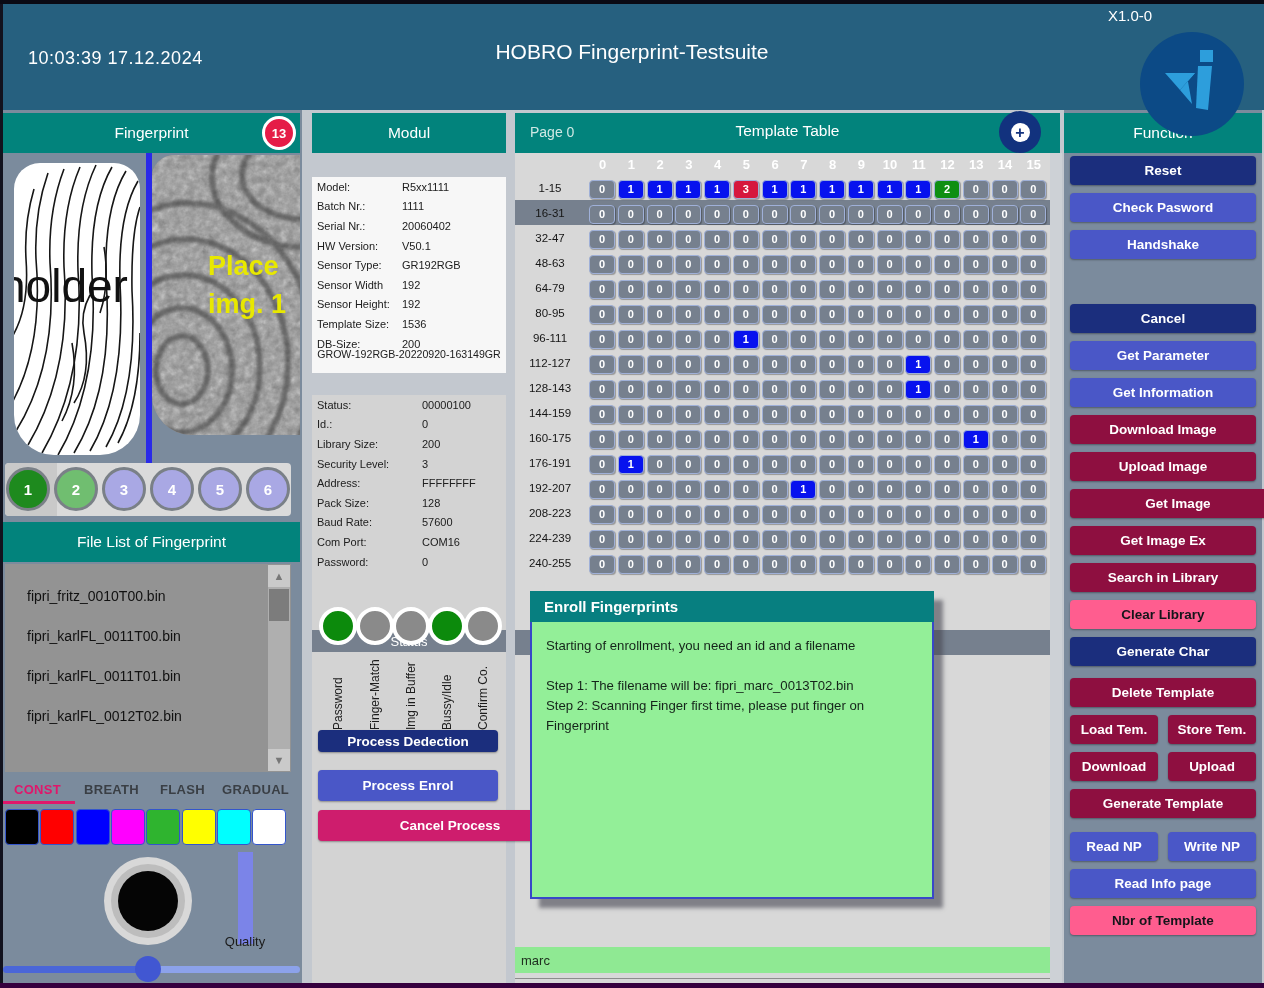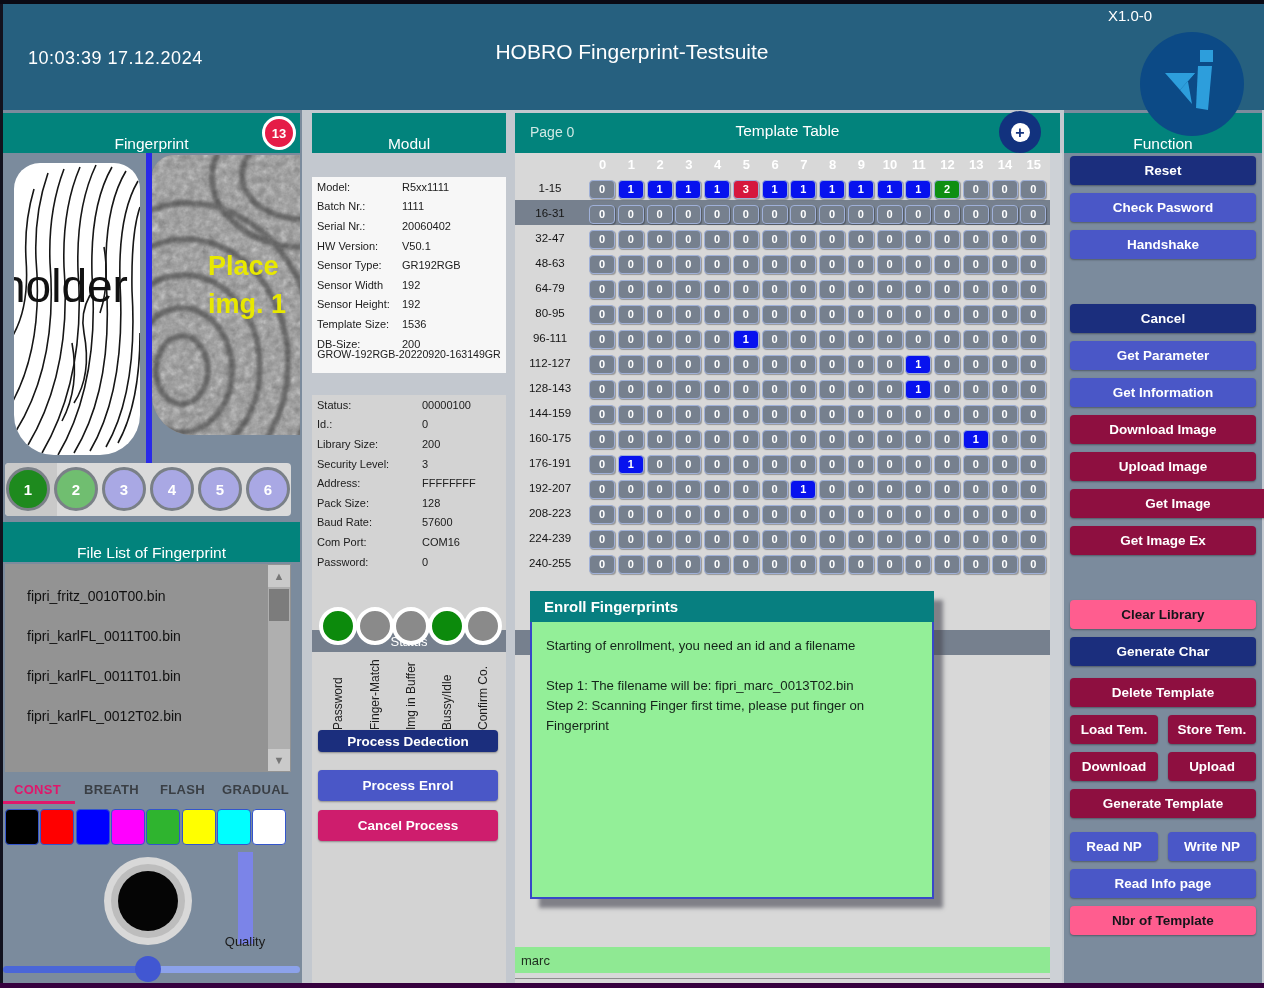--- a/index.html
+++ b/index.html
@@ -9,21 +9,21 @@
   
   .topbar{left:0;top:4px;width:1264px;height:106px;background:#26607F;}
   .top-edge{left:0;top:0;width:1264px;height:4px;background:#0A0A14;}
   .left-edge{left:0;top:4px;width:3px;height:984px;background:#12121E;}
   .bottom-edge{left:0;top:983px;width:1264px;height:5px;background:#36003E;}
   .clock{left:28px;top:48px;color:#fff;font-size:18px;letter-spacing:.5px;}
   .app-title{left:0;top:40px;width:1264px;text-align:center;color:#fff;font-size:21px;}
   .version{left:1108px;top:7px;color:#fff;font-size:15px;}
   .logo{left:1140px;top:32px;width:104px;height:104px;z-index:60;}
   
-  .teal-hdr{background:#02837C;color:#fff;display:flex;align-items:flex-end;justify-content:center;
+  .teal-hdr{background:#02837C;color:#fff;display:flex;align-items:center;justify-content:center;
             font-size:15.5px;}
   .sub-hdr{background:#76808E;color:#fff;display:flex;align-items:center;justify-content:center;
            font-size:13px;margin-top:47px;}
   
   .lpanel-bg{left:3px;top:110px;width:299px;height:875px;background:#7B8B9D;}
   .fp-hdr{left:3px;top:113px;width:297px;height:40px;}
   .badge{left:262px;top:116px;width:28px;height:28px;background:#E51C47;border:3px solid #fff;
          border-radius:50%;color:#fff;font-size:13px;font-weight:700;display:flex;
          align-items:center;justify-content:center;z-index:5;}
   .fp-img-left{left:14px;top:163px;width:126px;height:292px;background:#fff;
@@ -71,21 +71,21 @@
   .param-body .kv-label{width:105px;}
   .info-footer{left:312px;top:348px;width:194px;text-align:center;font-size:10.6px;color:#202020;}
   .status-bar{left:312px;top:583px;width:194px;height:22px;}
   .led{position:absolute;top:607px;width:30px;height:30px;border-radius:50%;border:4px solid #fff;box-sizing:content-box;}
   .led-label{position:absolute;top:646px;width:38px;height:84px;writing-mode:vertical-rl;
              transform:rotate(180deg);font-size:12px;color:#1C1C1C;display:flex;align-items:center;}
   .btn{position:absolute;border-radius:4px;color:#fff;font-weight:700;font-size:13.5px;
        display:flex;align-items:center;justify-content:center;box-shadow:0 1px 2px rgba(0,0,0,.35);
        cursor:default;}
   .navy{background:#1B2E7D;} .indigo{background:#4A57C7;} .maroon{background:#8E0F40;}
-  .pink{background:#FF5D8F;color:#15151A;} .magenta{background:#CE1D6D;}
+  .pink{background:#FF5D8F;color:#15151A;} .magenta{background:#CE1D6D;padding-left:42px;}
   
   .tt-bg{left:515px;top:153px;width:535px;height:832px;background:#D8D8D8;}
   .tt-hdr{left:515px;top:113px;width:545px;height:40px;}
   .page-label{left:530px;top:124px;color:#CFE8E4;font-size:14px;z-index:3;}
   .tt-title{left:515px;top:122px;width:545px;text-align:center;color:#fff;font-size:15.5px;}
   .tt-circle-btn{left:999px;top:111px;width:42px;height:42px;border-radius:50%;background:#12327E;
                  display:flex;align-items:center;justify-content:center;z-index:4;}
   .tt-circle-inner{width:19px;height:19px;border-radius:50%;background:#fff;color:#12327E;
                    font-weight:900;font-size:16px;line-height:19px;text-align:center;}
   .col-hdr-bar{left:515px;top:153px;width:535px;height:25px;}
@@ -677,20 +677,21 @@
     <div class="btn navy" style="left: 1070px; top: 156px; width: 186px; height: 29px;">Reset</div>
     <div class="btn indigo" style="left: 1070px; top: 193px; width: 186px; height: 29px;">Check Pasword</div>
     <div class="btn indigo" style="left: 1070px; top: 230px; width: 186px; height: 29px;">Handshake</div>
     <div class="btn navy" style="left: 1070px; top: 304px; width: 186px; height: 29px;">Cancel</div>
     <div class="btn indigo" style="left: 1070px; top: 341px; width: 186px; height: 29px;">Get Parameter</div>
     <div class="btn indigo" style="left: 1070px; top: 378px; width: 186px; height: 29px;">Get Information</div>
     <div class="btn maroon" style="left: 1070px; top: 415px; width: 186px; height: 29px;">Download Image</div>
     <div class="btn maroon" style="left: 1070px; top: 452px; width: 186px; height: 29px;">Upload Image</div>
     <div class="btn maroon" style="left: 1070px; top: 489px; width: 216px; height: 29px; text-align: right;">Get Image</div>
     <div class="btn maroon" style="left: 1070px; top: 526px; width: 186px; height: 29px;">Get Image Ex</div>
+    <div class="btn maroon" style="left: 1070px; top: 563px; width: 186px; height: 29px;">Search in Library</div>
     <div class="btn pink" style="left: 1070px; top: 600px; width: 186px; height: 29px;">Clear Library</div>
     <div class="btn navy" style="left: 1070px; top: 637px; width: 186px; height: 29px;">Generate Char</div>
     <div class="btn maroon" style="left: 1070px; top: 678px; width: 186px; height: 29px;">Delete Template</div>
     <div class="btn maroon" style="left: 1070px; top: 715px; width: 88px; height: 29px;">Load Tem.</div>
     <div class="btn maroon" style="left: 1168px; top: 715px; width: 88px; height: 29px;">Store Tem.</div>
     <div class="btn maroon" style="left: 1070px; top: 752px; width: 88px; height: 29px;">Download</div>
     <div class="btn maroon" style="left: 1168px; top: 752px; width: 88px; height: 29px;">Upload</div>
     <div class="btn maroon" style="left: 1070px; top: 789px; width: 186px; height: 29px;">Generate Template</div>
     <div class="btn indigo" style="left: 1070px; top: 832px; width: 88px; height: 29px;">Read NP</div>
     <div class="btn indigo" style="left: 1168px; top: 832px; width: 88px; height: 29px;">Write NP</div>

